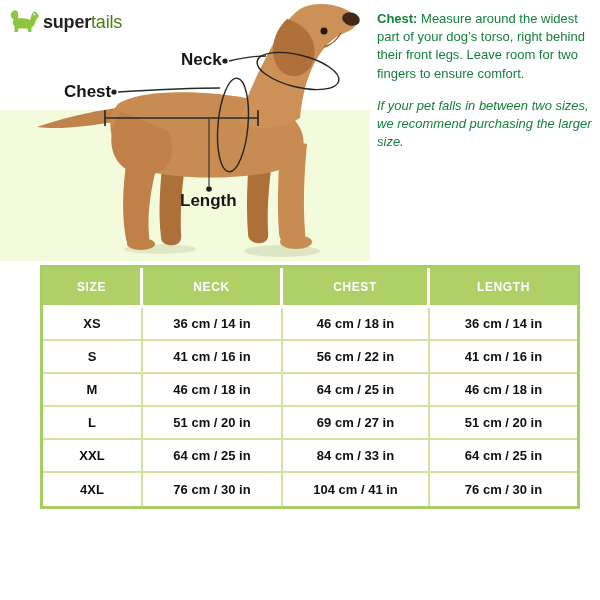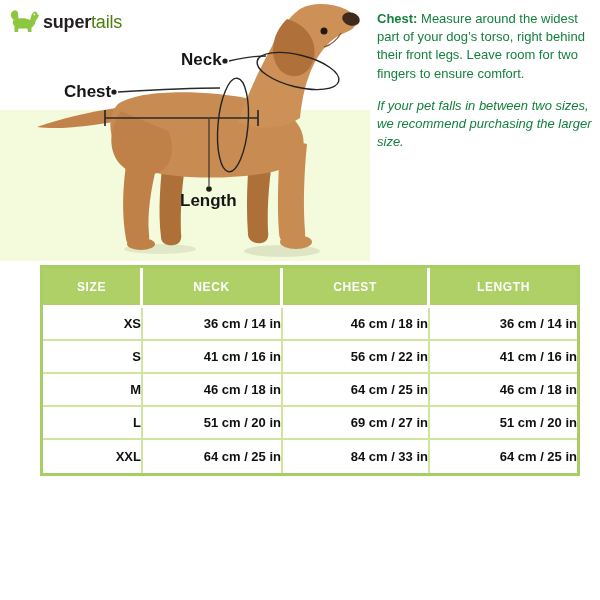--- a/index.html
+++ b/index.html
@@ -51,21 +51,21 @@
     background: #aed066; color: #ffffff;
     font-size: 12px; font-weight: 700; letter-spacing: 0.6px;
     height: 40px; text-align: center;
     border-right: 3px solid #ffffff;
     border-bottom: 3px solid #ffffff;
     padding: 0;
   }
   table.size-table th:last-child { border-right: none; }
   table.size-table td {
     background: #ffffff; color: #101010;
-    font-size: 13px; font-weight: 700; text-align: right;
+    font-size: 13px; font-weight: 700; text-align: center;
     height: 33px; padding: 0;
     border-right: 2px solid #cfe49c;
     border-bottom: 2px solid #cfe49c;
   }
   table.size-table td:last-child { border-right: none; }
   table.size-table tr:last-child td { border-bottom: none; }
 </style>
 </head>
 <body>
 
@@ -175,17 +175,23 @@
           <td>51 cm / 20 in</td>
           <td>69 cm / 27 in</td>
           <td>51 cm / 20 in</td>
         </tr>
         <tr>
           <td>XXL</td>
           <td>64 cm / 25 in</td>
           <td>84 cm / 33 in</td>
           <td>64 cm / 25 in</td>
         </tr>
+        <tr>
+          <td>4XL</td>
+          <td>76 cm / 30 in</td>
+          <td>104 cm / 41 in</td>
+          <td>76 cm / 30 in</td>
+        </tr>
       </tbody>
     </table>
   </div>
 
 </div>
 
 </body></html>

